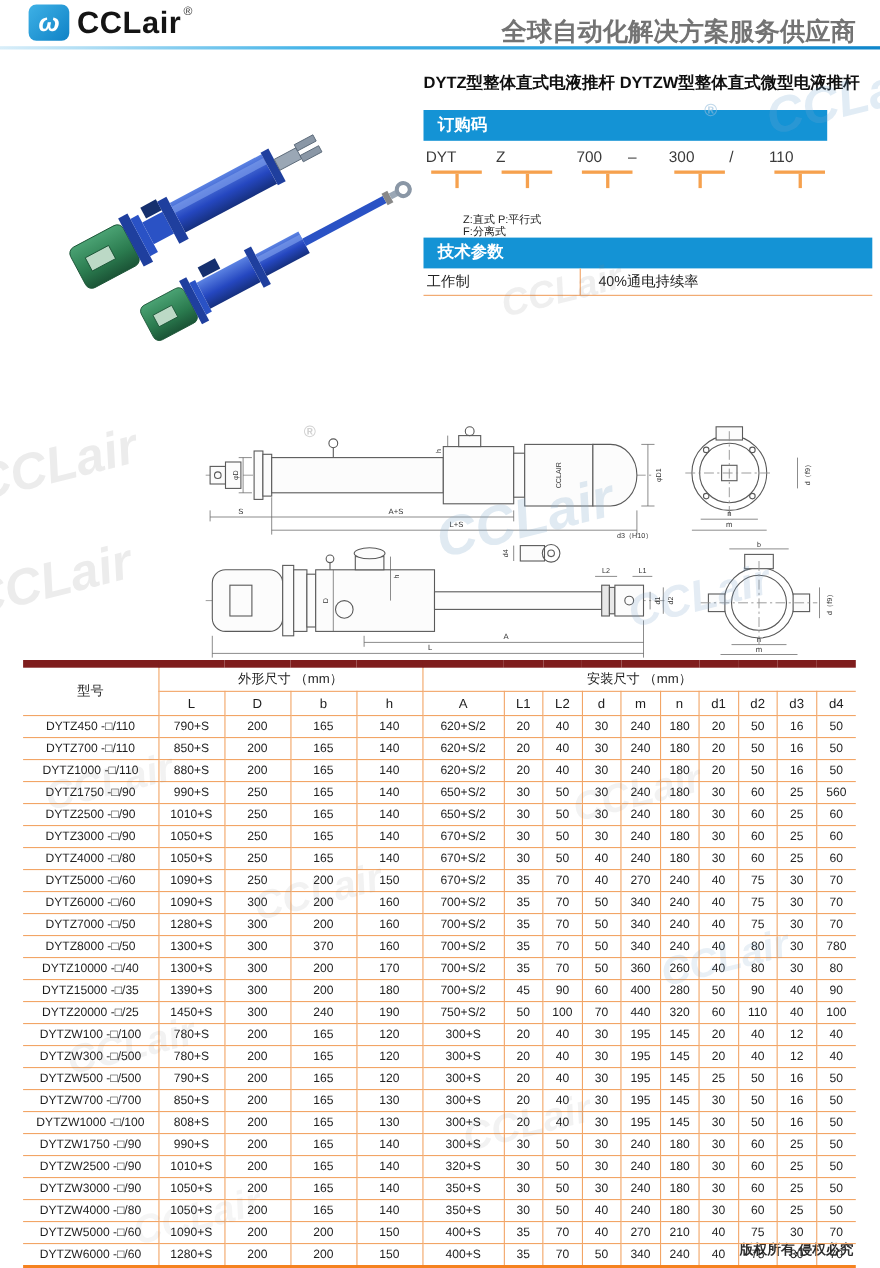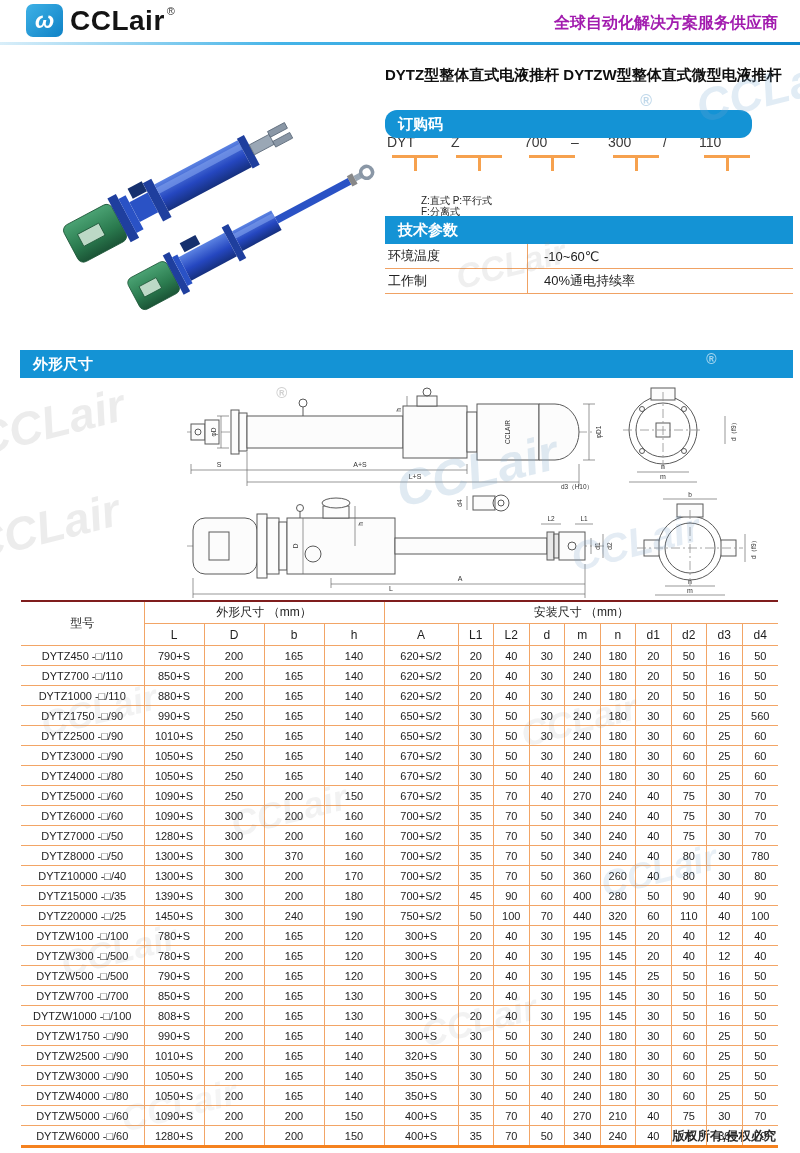--- a/index.html
+++ b/index.html
@@ -5,29 +5,29 @@
   html,body{margin:0;padding:0;background:#fff;}
   .page{position:relative;width:800px;height:1153px;background:#fff;overflow:hidden;
         font-family:"Liberation Sans","DejaVu Sans",sans-serif;}
   
   .logo{position:absolute;left:26px;top:4px;display:flex;align-items:flex-start;}
   .logo-box{width:37px;height:33px;border-radius:7px;background:linear-gradient(135deg,#3eb1e6,#0f82c6);
             display:flex;align-items:center;justify-content:center;color:#fff;font-size:23px;
             font-weight:bold;font-style:italic;}
   .logo-text{font-size:28px;font-weight:800;color:#141414;margin-left:7px;letter-spacing:.5px;line-height:33px;}
   .logo-reg{font-size:11px;color:#333;margin-left:2px;line-height:14px;}
-  .tagline{position:absolute;right:22px;top:13px;font-size:16px;font-weight:bold;color:#a21caf;}
+  .tagline{position:absolute;right:22px;top:13px;font-size:23px;font-weight:bold;color:#737373;}
   .hdr-rule{position:absolute;left:0;top:42px;width:800px;height:3px;
             background:linear-gradient(90deg,#d9eef9,#45b4e8 35%,#0f86cb);}
   
   .title{position:absolute;left:385px;top:66px;font-size:15px;font-weight:bold;color:#0f0f0f;white-space:nowrap;}
   
   .section-bar{position:absolute;height:28px;background:#1493d5;color:#fff;font-size:15px;font-weight:bold;
                line-height:28px;padding-left:13px;box-sizing:border-box;z-index:2;}
-  #bar-order{left:385px;top:110px;width:367px;border-radius:12px;}
+  #bar-order{left:385px;top:100px;width:367px;}
   #bar-tech{left:385px;top:216px;width:408px;}
   #bar-dims{left:20px;top:350px;width:773px;}
   
   .photo{position:absolute;left:26px;top:84px;width:350px;height:238px;}
   
   .code{position:absolute;left:385px;top:134px;width:408px;height:82px;font-size:14px;color:#3a3a3a;}
   .code-val,.code-sep{position:absolute;top:0;}
   .conn{position:absolute;top:21px;width:46px;}
   .conn .bar{height:3px;background:#f6a14e;}
   .conn .stem{width:3px;height:13px;background:#f6a14e;margin:0 auto;}
@@ -43,21 +43,21 @@
   .drw{position:absolute;z-index:1;}
   .ln{stroke:#5a5a5a;fill:none;stroke-width:1;}
   .fl{fill:#fcfcfc;stroke:#5a5a5a;stroke-width:1;}
   .dk{fill:#e8e8e8;stroke:#5a5a5a;stroke-width:1;}
   .cl{stroke:#909090;stroke-dasharray:9 3 2 3;stroke-width:.8;fill:none;}
   .dim{stroke:#6a6a6a;stroke-width:.7;fill:none;}
   .dt{font-size:7px;fill:#333;text-anchor:middle;}
   .dts{font-size:6.5px;fill:#333;text-anchor:middle;}
   
   .dims{position:absolute;left:21px;top:600px;width:757px;border-collapse:collapse;table-layout:fixed;
-        border-top:2px solid #7f1d1d;border-bottom:3px solid #f5821f;background:transparent;z-index:3;}
+        border-top:7px solid #7f1d1d;border-bottom:3px solid #f5821f;background:transparent;z-index:3;}
   .dims th,.dims td{border:1px solid #f2a566;font-weight:normal;text-align:center;color:#1e1e1e;
                     overflow:hidden;white-space:nowrap;padding:0;}
   .dims thead th{font-size:12px;height:21px;}
   .dims tbody td{font-size:11px;height:19px;}
   .dims th:first-child,.dims td:first-child{border-left:none;}
   .dims th:last-child,.dims td:last-child{border-right:none;}
   .dims thead tr:first-child th{border-top:none;}
   
   .footer{position:absolute;right:24px;top:1128px;font-size:12.5px;font-weight:bold;color:#2b2b2b;}
   
@@ -170,33 +170,26 @@
       <div>F:分离式</div>
     </div>
   </div>
 
   <div class="section-bar" id="bar-tech">
     <span>技术参数</span>
   </div>
   <table class="params">
     <tbody>
     <tr>
-      <td class="pl">环境温度</td>
-      <td class="pv">-10~60℃</td>
-    </tr>
-    <tr>
       <td class="pl">工作制</td>
       <td class="pv">40%通电持续率</td>
     </tr>
   </tbody>
     </table>
 
-  <div class="section-bar" id="bar-dims">
-    <span>外形尺寸</span>
-  </div>
 
   <svg class="drw" style="left:185px;top:378px" width="585" height="112" viewBox="0 0 585 112">
     <line class="cl" x1="2" y1="54" x2="408" y2="54"></line>
     <rect class="fl" x="6" y="46" width="14" height="16"></rect>
       <rect class="fl" x="20" y="42" width="14" height="24"></rect>
     <circle class="ln" cx="13" cy="54" r="3"></circle>
     <rect class="fl" x="46" y="32" width="8" height="44"></rect>
       <rect class="fl" x="54" y="35" width="8" height="38"></rect>
     <rect class="fl" x="62" y="38" width="156" height="32"></rect>
     <line class="ln" x1="118" y1="38" x2="118" y2="29"></line>

